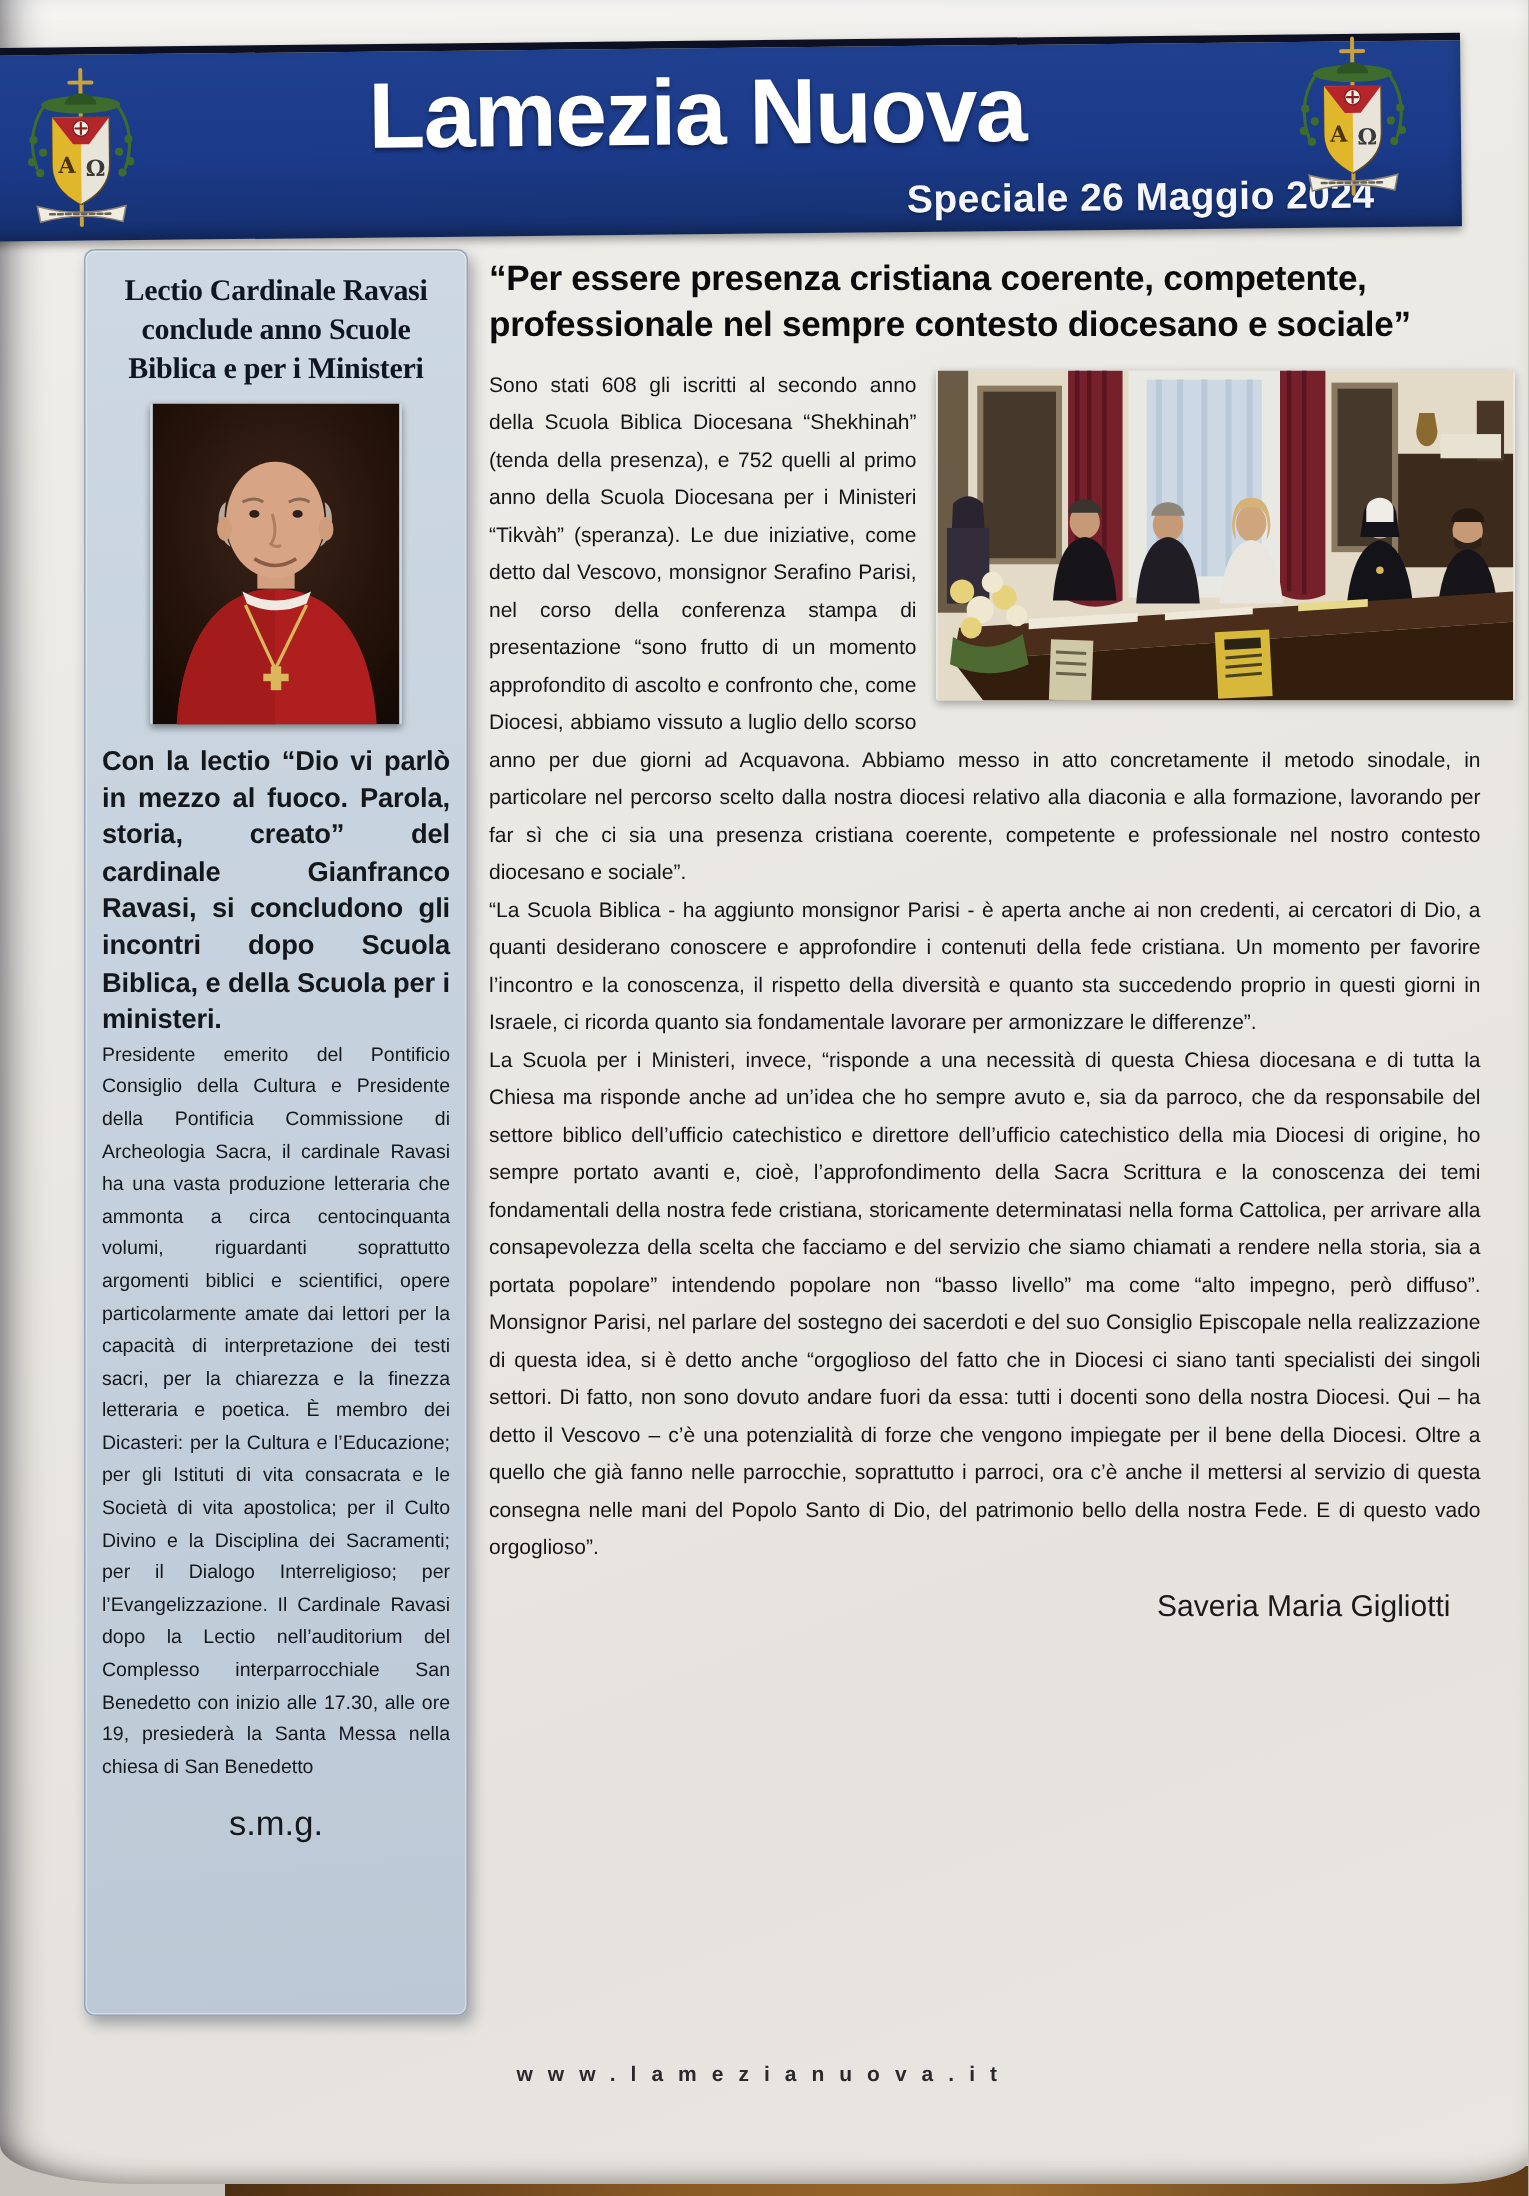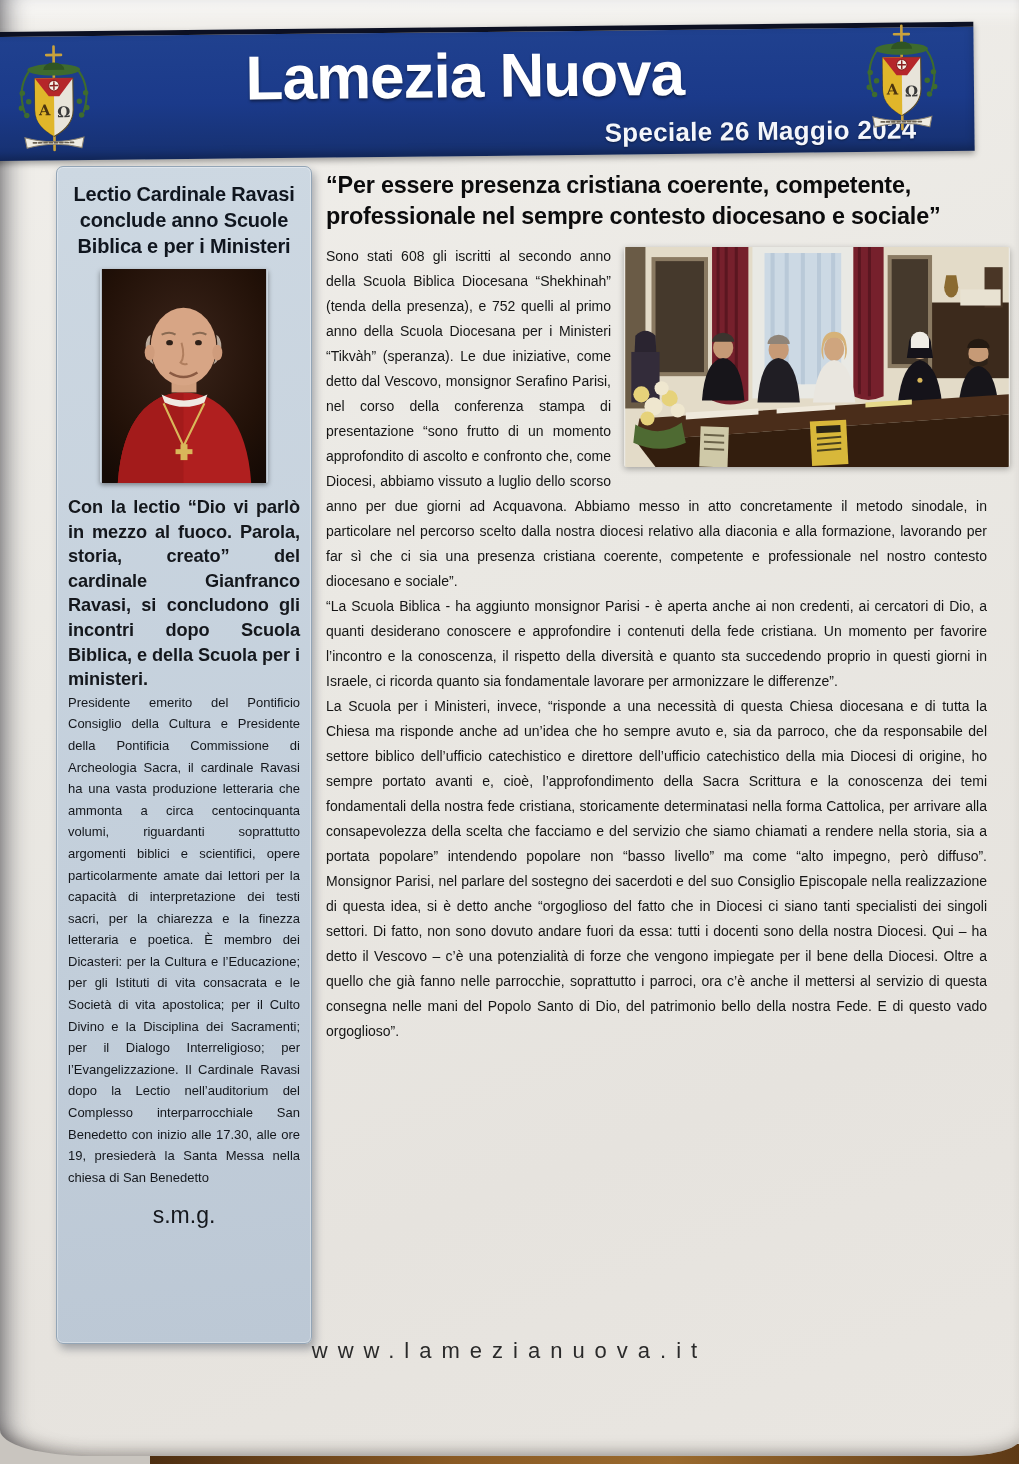--- a/index.html
+++ b/index.html
@@ -51,21 +51,21 @@
   
   .sidebar{
     position:absolute;left:56px;top:166px;width:256px;min-height:1178px;
     box-sizing:border-box;padding:12px 11px 14px 11px;
     background:linear-gradient(175deg,#cdd8e2,#c3cfdb 60%,#bcc8d5);
     border:1px solid #93a5b6;border-radius:7px;
     box-shadow:3px 5px 9px rgba(30,40,60,.35), inset 0 0 0 1px rgba(255,255,255,.35);
   }
   .sidebar-title{
     font-weight:bold;font-size:20px;line-height:26px;text-align:center;
-    color:#10161f;letter-spacing:-0.2px;margin:2px 0 10px 0;
+    color:#10161f;letter-spacing:-0.2px;margin:2px 0 10px 0;font-family:Liberation Serif, serif;
   }
   .portrait{
     display:block;width:168px;height:214px;margin:0 auto 12px auto;
     box-shadow:0 2px 5px rgba(0,0,0,.4);border-radius:2px;
   }
   .sidebar-text{color:#14171c;text-align:justify;}
   .sidebar-lead{font-weight:bold;font-size:18.2px;line-height:24.6px;letter-spacing:-0.1px;}
   .sidebar-body{font-size:13px;line-height:21.6px;}
   .sidebar-signoff{font-size:23px;line-height:22px;text-align:center;margin-top:16px;color:#14171c;}
 
@@ -80,22 +80,22 @@
     box-shadow:0 2px 6px rgba(0,0,0,.3);border-radius:2px;
   }
   .article-body p{
     margin:0;font-size:14px;line-height:25px;text-align:justify;color:#151515;
   }
   .byline{
     clear:both;text-align:right;padding-right:20px;margin-top:16px;
     font-size:20px;color:#1a1a1a;
   }
   .site-footer{
-    position:absolute;left:0;width:100%;top:1338px;text-align:center;
-    font-size:22px;letter-spacing:10px;color:#2a2a2a;
+    position:absolute;left:0;width:100%;top:1374px;text-align:center;
+    font-size:14px;letter-spacing:10px;color:#2a2a2a;font-weight:bold;
   }
 </style>
 </head>
 <body>
 
 <div class="scene">
   <div class="wood-edge"></div>
 
   <div class="paper">
 
@@ -279,18 +279,19 @@
             <line x1="78" y1="193" x2="98" y2="194" stroke="#6a6248" stroke-width="2"></line>
             <line x1="78" y1="200" x2="98" y2="201" stroke="#6a6248" stroke-width="2"></line>
           </g>
         </svg>
 
         <p>Sono stati 608 gli iscritti al secondo anno della Scuola Biblica Diocesana “Shekhinah” (tenda della presenza), e 752 quelli al primo anno della Scuola Diocesana per i Ministeri “Tikvàh” (speranza). Le due iniziative, come detto dal Vescovo, monsignor Serafino Parisi, nel corso della conferenza stampa di presentazione “sono frutto di un momento approfondito di ascolto e confronto che, come Diocesi, abbiamo vissuto a luglio dello scorso anno per due giorni ad Acquavona. Abbiamo messo in atto concretamente il metodo sinodale, in particolare nel percorso scelto dalla nostra diocesi relativo alla diaconia e alla formazione, lavorando per far sì che ci sia una presenza cristiana coerente, competente e professionale nel nostro contesto diocesano e sociale”.</p>
         <p>“La Scuola Biblica - ha aggiunto monsignor Parisi - è aperta anche ai non credenti, ai cercatori di Dio, a quanti desiderano conoscere e approfondire i contenuti della fede cristiana. Un momento per favorire l’incontro e la conoscenza, il rispetto della diversità e quanto sta succedendo proprio in questi giorni in Israele, ci ricorda quanto sia fondamentale lavorare per armonizzare le differenze”.</p>
         <p>La Scuola per i Ministeri, invece, “risponde a una necessità di questa Chiesa diocesana e di tutta la Chiesa ma risponde anche ad un’idea che ho sempre avuto e, sia da parroco, che da responsabile del settore biblico dell’ufficio catechistico e direttore dell’ufficio catechistico della mia Diocesi di origine, ho sempre portato avanti e, cioè, l’approfondimento della Sacra Scrittura e la conoscenza dei temi fondamentali della nostra fede cristiana, storicamente determinatasi nella forma Cattolica, per arrivare alla consapevolezza della scelta che facciamo e del servizio che siamo chiamati a rendere nella storia, sia a portata popolare” intendendo popolare non “basso livello” ma come “alto impegno, però diffuso”. Monsignor Parisi, nel parlare del sostegno dei sacerdoti e del suo Consiglio Episcopale nella realizzazione di questa idea, si è detto anche “orgoglioso del fatto che in Diocesi ci siano tanti specialisti dei singoli settori. Di fatto, non sono dovuto andare fuori da essa: tutti i docenti sono della nostra Diocesi. Qui – ha detto il Vescovo – c’è una potenzialità di forze che vengono impiegate per il bene della Diocesi. Oltre a quello che già fanno nelle parrocchie, soprattutto i parroci, ora c’è anche il mettersi al servizio di questa consegna nelle mani del Popolo Santo di Dio, del patrimonio bello della nostra Fede. E di questo vado orgoglioso”.</p>
       </div>
 
+      <div class="byline">Saveria Maria Gigliotti</div>
     </div>
 
     <div class="site-footer">www.lamezianuova.it</div>
 
   </div>
 </div>
 
 </body></html>

